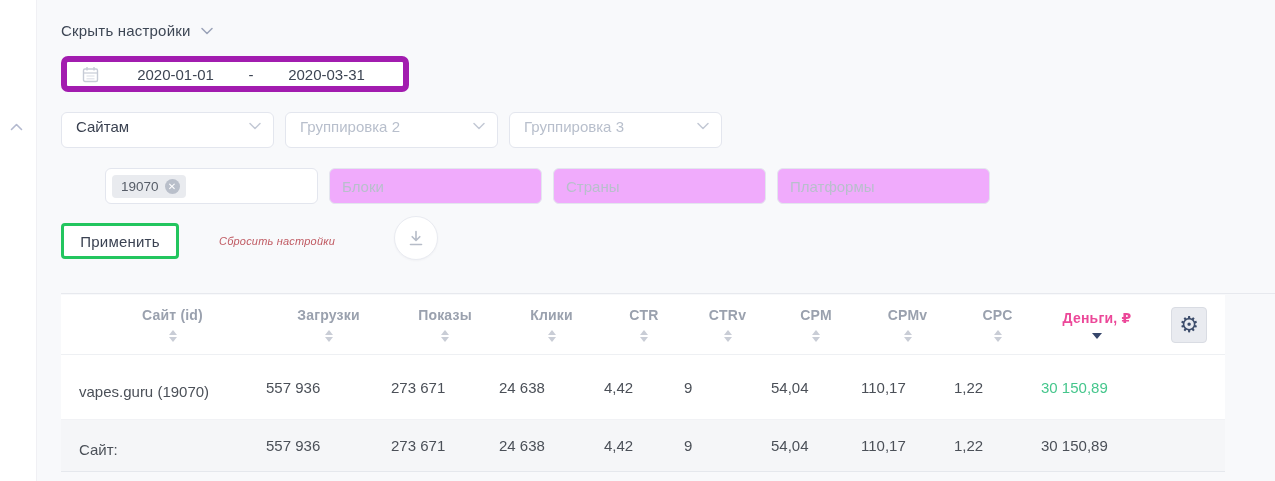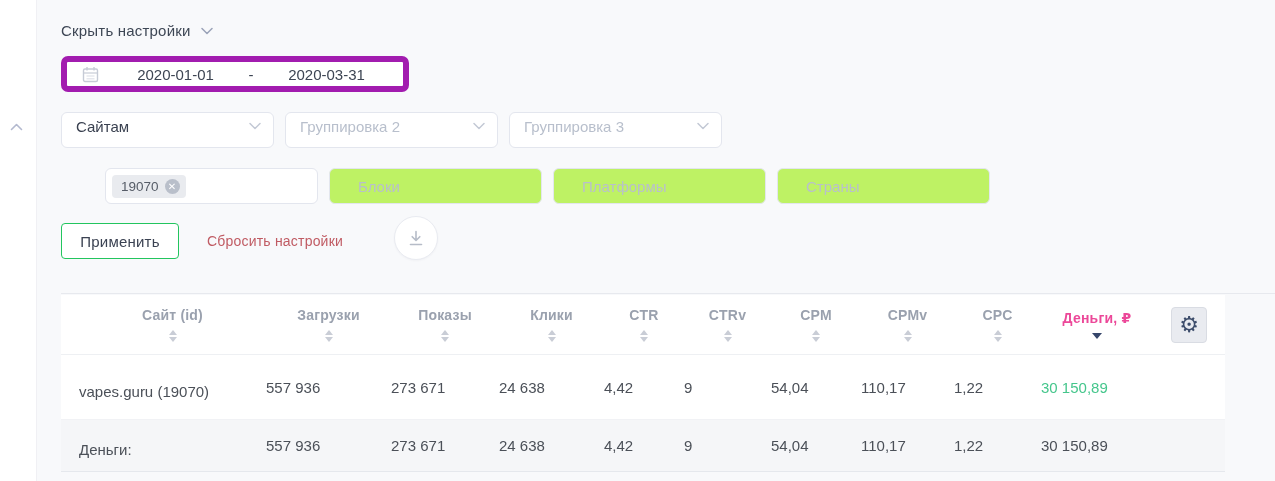--- a/index.html
+++ b/index.html
@@ -57,23 +57,23 @@
     width: 213px; height: 36px; background: #fff;
     border: 1px solid #e3e6ee; border-radius: 6px;
     display: flex; align-items: center; padding: 0 12px 8px 14px;
     cursor: pointer;
   }
   .select-box .sel-value { flex: 1; font-size: 15px; color: #3a4150; }
   .select-box.is-placeholder .sel-value { color: #b8bfcc; }
 
   .inputs-row { position: absolute; left: 24px; top: 168px; display: flex; gap: 11px; }
   .filter-input {
-    width: 213px; height: 36px; background: #bef264;
+    width: 213px; height: 36px; background: #f0abfc;
     border: 1px solid #e3e6ee; border-radius: 6px;
-    font-size: 15px; color: #3a4150; padding: 0 28px;
+    font-size: 15px; color: #3a4150; padding: 0 12px;
     font-family: "Liberation Sans", "DejaVu Sans", sans-serif;
     outline: none;
   }
   .filter-input::placeholder { color: #b8bfcc; opacity: 1; }
   .chip-input {
     width: 213px; height: 36px; background: #fff;
     border: 1px solid #e3e6ee; border-radius: 6px;
     display: flex; align-items: center; padding: 0 6px; cursor: text; margin-left: 44px;
   }
   .chip {
@@ -83,29 +83,30 @@
   }
   .chip-x {
     width: 15px; height: 15px; border-radius: 50%;
     background: #b9bfca; color: #fff; font-size: 10px; line-height: 15px;
     text-align: center; cursor: pointer; font-weight: 700;
   }
 
   .actions-row { position: absolute; left: 24px; top: 223px; display: flex; align-items: center; }
   .apply-btn {
     width: 118px; height: 36px; background: #fff;
-    border: 1px solid #22c55e; border-radius: 4px;
+    border: 3px solid #22c55e; border-radius: 4px;
     font-size: 15px; font-weight: 500; color: #3b4252; letter-spacing: .2px;
     font-family: "Liberation Sans", "DejaVu Sans", sans-serif;
     cursor: pointer;
   }
   .reset-link {
-    margin-left: 28px; font-size: 14px; font-weight: 500;
+    margin-left: 40px; font-size: 11px; font-weight: 500;
     color: var(--reset-red); letter-spacing: .2px; cursor: pointer;
     text-decoration: none;
+    font-style: italic;
   }
   .download-btn {
     position: absolute; left: 357px; top: 216px; width: 44px; height: 44px;
     border-radius: 50%; background: #fff; border: 1px solid #e9ebf1;
     display: flex; align-items: center; justify-content: center;
     cursor: pointer; box-shadow: 0 1px 2px rgba(40,50,80,.04);
   }
 
   .section-divider {
     position: absolute; left: 24px; right: 0; top: 293px; height: 1px;
@@ -226,22 +227,22 @@
   </div>
 
   <div class="inputs-row">
     <div class="chip-input">
       <span class="chip">
         <span>19070</span>
         <span class="chip-x">✕</span>
       </span>
     </div>
     <input class="filter-input" placeholder="Блоки" style="">
+    <input class="filter-input" placeholder="Страны" style="">
     <input class="filter-input" placeholder="Платформы" style="">
-    <input class="filter-input" placeholder="Страны" style="">
   </div>
 
   <div class="actions-row">
     <button class="apply-btn">Применить</button>
     <a class="reset-link">Сбросить настройки</a>
   </div>
   <div class="download-btn">
     <span>
       <svg width="18" height="17" viewBox="0 0 18 17">
         <path d="M9 1.5 V9.5 M5.2 6.7 L9 10.5 L12.8 6.7" fill="none" stroke="#b6bcc8" stroke-width="1.6" stroke-linecap="round" stroke-linejoin="round"></path>
@@ -338,21 +339,21 @@
       <div class="td">24 638</div>
       <div class="td">4,42</div>
       <div class="td">9</div>
       <div class="td">54,04</div>
       <div class="td">110,17</div>
       <div class="td">1,22</div>
       <div class="td money">30 150,89</div>
     </div>
 
     <div class="tgrid trow-total">
-      <div class="td">Деньги:</div>
+      <div class="td">Сайт:</div>
       <div class="td">557 936</div>
       <div class="td">273 671</div>
       <div class="td">24 638</div>
       <div class="td">4,42</div>
       <div class="td">9</div>
       <div class="td">54,04</div>
       <div class="td">110,17</div>
       <div class="td">1,22</div>
       <div class="td money">30 150,89</div>
     </div>

